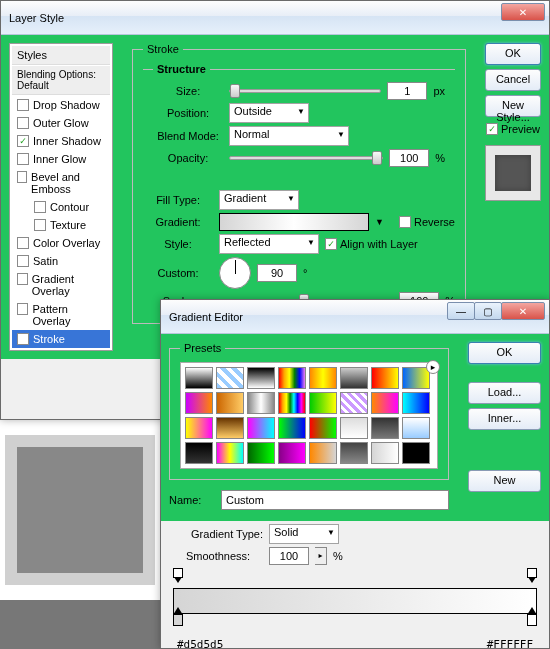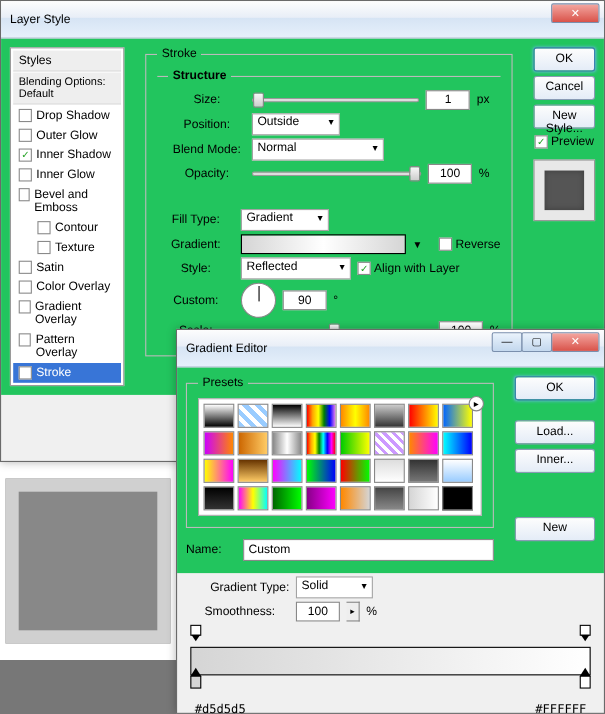--- a/index.html
+++ b/index.html
@@ -98,25 +98,25 @@
           <div class="style-item indent">
             <span class="chk"></span>
             <span>Contour</span>
           </div>
           <div class="style-item indent">
             <span class="chk"></span>
             <span>Texture</span>
           </div>
           <div class="style-item">
             <span class="chk"></span>
+            <span>Color Overlay</span>
+          </div>
+          <div class="style-item">
+            <span class="chk"></span>
             <span>Satin</span>
-          </div>
-          <div class="style-item">
-            <span class="chk"></span>
-            <span>Color Overlay</span>
           </div>
           <div class="style-item">
             <span class="chk"></span>
             <span>Gradient Overlay</span>
           </div>
           <div class="style-item">
             <span class="chk"></span>
             <span>Pattern Overlay</span>
           </div>
           <div class="style-item sel">

